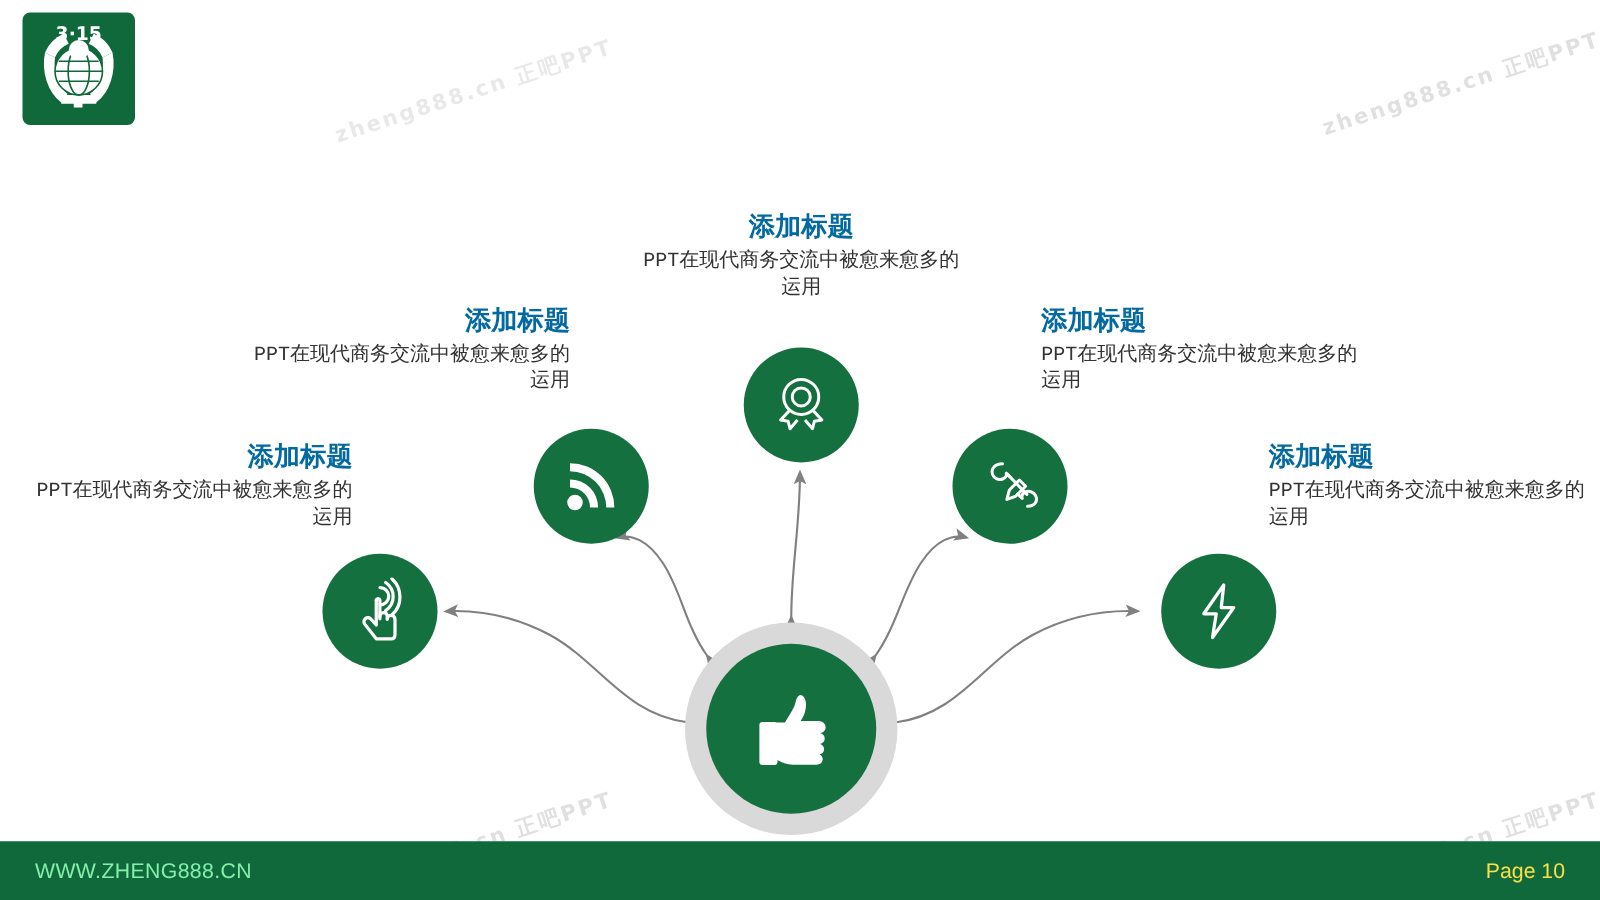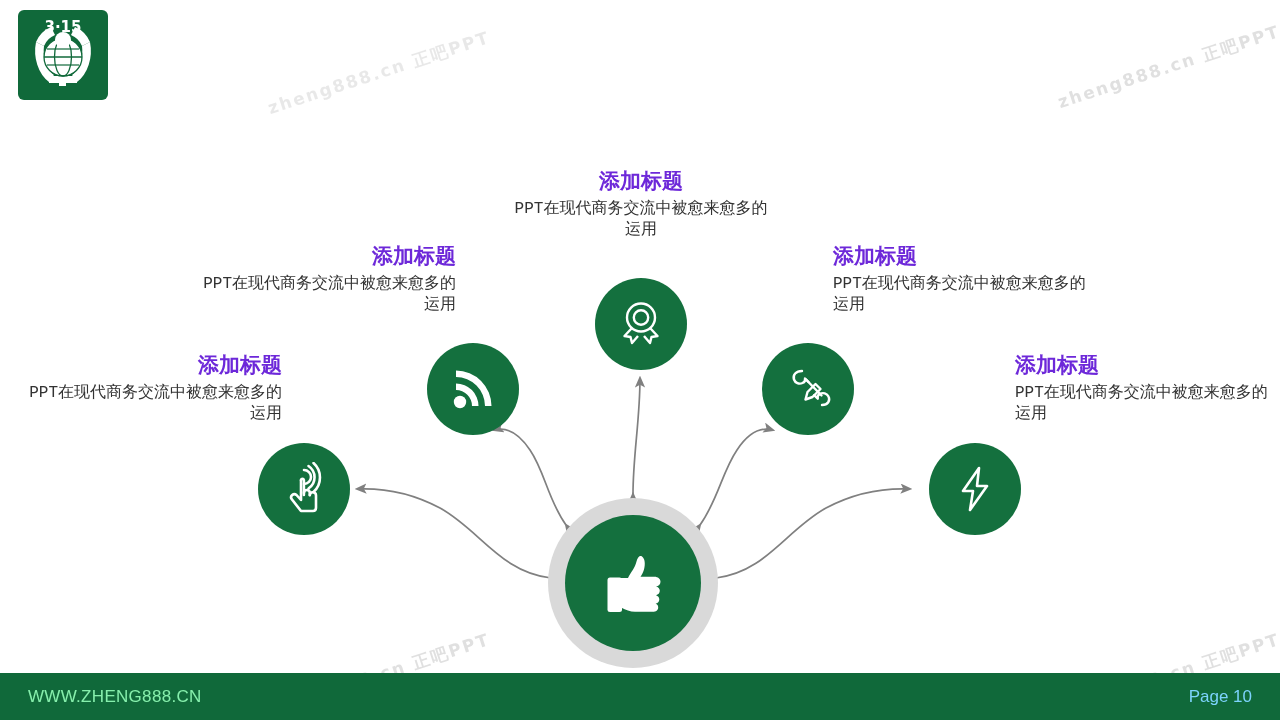--- a/index.html
+++ b/index.html
@@ -91,21 +91,21 @@
   
   .label {
     position: absolute;
     width: 260px;
     line-height: 1.32;
     font-family: "DejaVu Sans", "Liberation Sans", sans-serif;
   }
   .label-title {
     font-size: 21px;
     font-weight: bold;
-    color: #6d28d9;
+    color: #0369a1;
     margin-bottom: 3px;
   }
   .label-body {
     font-size: 16px;
     color: #333333;
     font-family: Liberation Mono, monospace;
   }
 
   .align-right  { text-align: right; }
   .align-left   { text-align: left; }
@@ -132,21 +132,21 @@
     font-size: 17px;
     color: #86efac;
     letter-spacing: 0.3px;
   }
   #footer-page {
     position: absolute;
     right: 28px; top: 0;
     height: 34px;
     line-height: 47px;
     font-size: 17px;
-    color: #7dd3fc;
+    color: #fde047;
   }
 
   
   .watermark {
     position: absolute;
     color: #9a9a9a;
     opacity: 0.30;
     font-size: 17px;
     font-weight: bold;
     letter-spacing: 2px;

